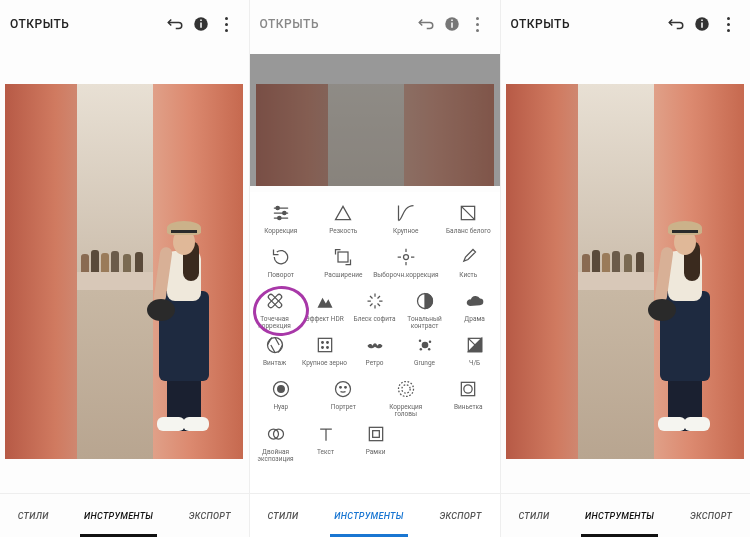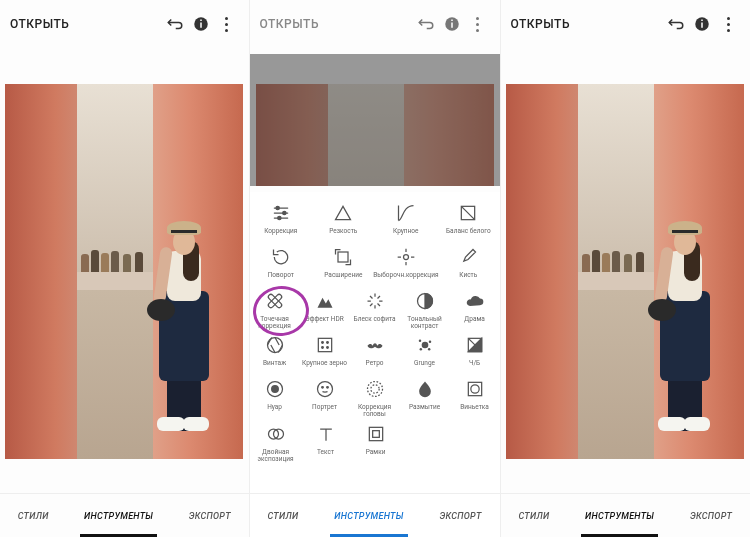--- a/index.html
+++ b/index.html
@@ -380,28 +380,20 @@
               <div class="ticon">
                 <svg viewBox="0 0 24 24">
                   <circle cx="12" cy="12" r="5" stroke-dasharray="2 2"></circle>
                   <circle cx="12" cy="12" r="9" stroke-dasharray="2 2"></circle>
                 </svg>
               </div>
               <div class="tlabel">Коррекция головы</div>
             </div>
           <div class="tool">
               <div class="ticon">
-                <svg viewBox="0 0 24 24" class="fill">
-                  <path d="M12 3c4 5 7 8 7 12a7 7 0 1 1-14 0c0-4 3-7 7-12z"></path>
-                </svg>
-              </div>
-              <div class="tlabel">Размытие</div>
-            </div>
-          <div class="tool">
-              <div class="ticon">
                 <svg viewBox="0 0 24 24">
                   <rect x="4" y="4" width="16" height="16"></rect>
                   <circle cx="12" cy="12" r="5"></circle>
                 </svg>
               </div>
               <div class="tlabel">Виньетка</div>
             </div>
         </div>
 
         <div class="trow" style="justify-content:flex-start;padding-left:2px;gap:2px;">

